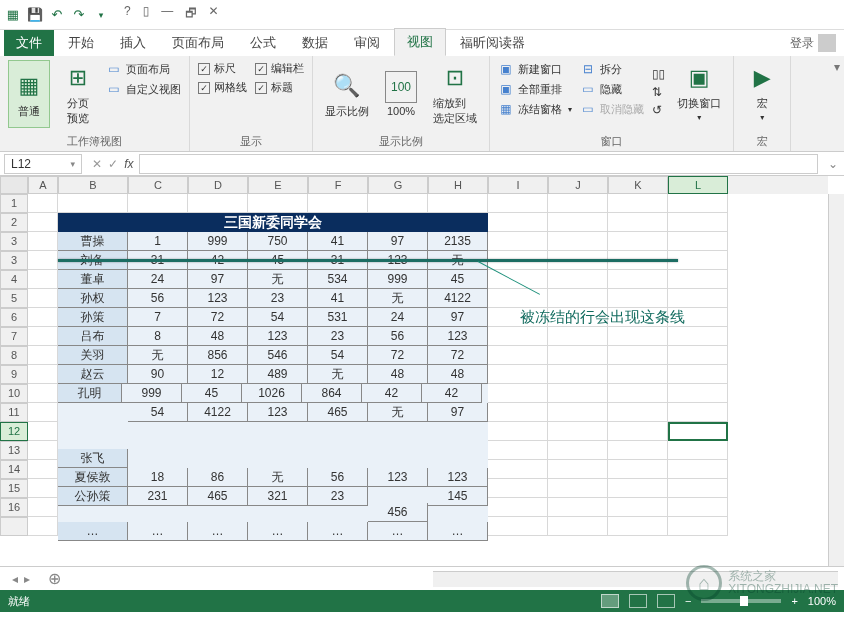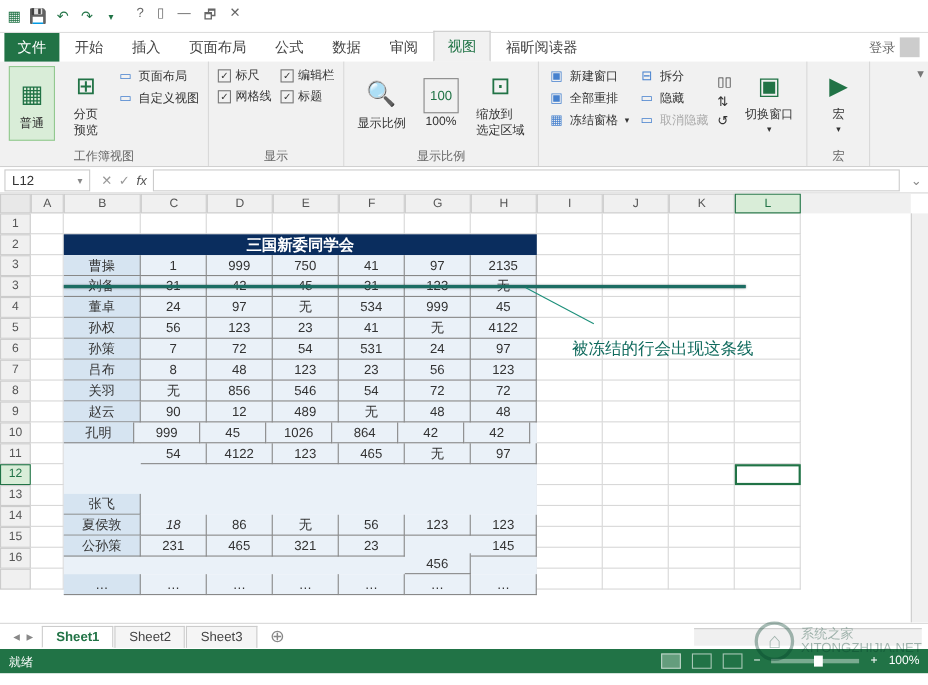--- a/index.html
+++ b/index.html
@@ -200,20 +200,21 @@
         <span class="ico">▯▯</span>
         <span class="ico">⇅</span>
         <span class="ico">↺</span>
       </div>
       <div class="bigbtn">
           <div class="ico">▣</div>
           <span>切换窗口</span>
           <span style="font-size:8px;">▾</span>
         </div>
     </div>
+    <div class="group-label">窗口</div>
   </div>
   <div class="group">
     <div class="grow">
       <div class="bigbtn">
           <div class="ico">▶</div>
           <span>宏</span>
           <span style="font-size:8px;">▾</span>
         </div>
     </div>
     <div class="group-label">宏</div>
@@ -577,21 +578,21 @@
         <div style="width: 70px; margin-top: 46px;">张飞</div>
         <div style="width: 60px;">54</div>
         <div style="width: 60px;">4122</div>
         <div style="width: 60px;">123</div>
         <div style="width: 60px;">465</div>
         <div style="width: 60px;">无</div>
         <div style="width: 60px;">97</div>
       </div>
       <div class="dt-row">
         <div style="width: 70px;">夏侯敦</div>
-        <div style="width: 60px; font-style: italic;">18</div>
+        <div style="width: 60px;">18</div>
         <div style="width: 60px;">86</div>
         <div style="width: 60px;">无</div>
         <div style="width: 60px;">56</div>
         <div style="width: 60px;">123</div>
         <div style="width: 60px;">123</div>
       </div>
       <div class="dt-row">
         <div style="width: 70px;">公孙策</div>
         <div style="width: 60px;">231</div>
         <div style="width: 60px;">465</div>
@@ -617,25 +618,20 @@
   </div>
   <div class="sel-cell" id="selcell" style="left: 668px; top: 246px; width: 60px; height: 19px;"></div>
   <div class="vscroll"></div>
 </div>
 
 <div class="sheet-tabs">
   <div class="nav-arr">
     <span>◂</span>
     <span>▸</span>
   </div>
-  <div id="stabs" style="display:flex;gap:1px;">
-      <div class="stab active">Sheet1</div>
-      <div class="stab">Sheet2</div>
-      <div class="stab">Sheet3</div>
-    </div>
   <span style="padding:0 10px;color:#888;font-size:16px;">⊕</span>
   <div class="hscroll"></div>
 </div>
 
 <div class="status">
   <span>就绪</span>
   <div class="status-r">
     <div class="vs-btn" style="background:rgba(255,255,255,0.3);"></div>
     <div class="vs-btn"></div>
     <div class="vs-btn"></div>

